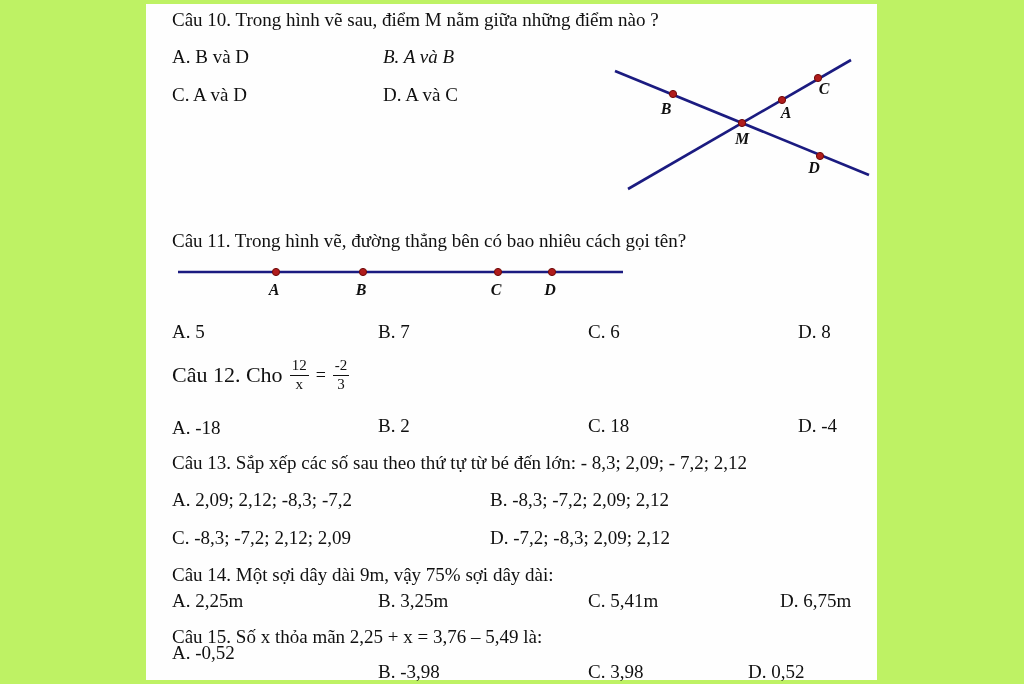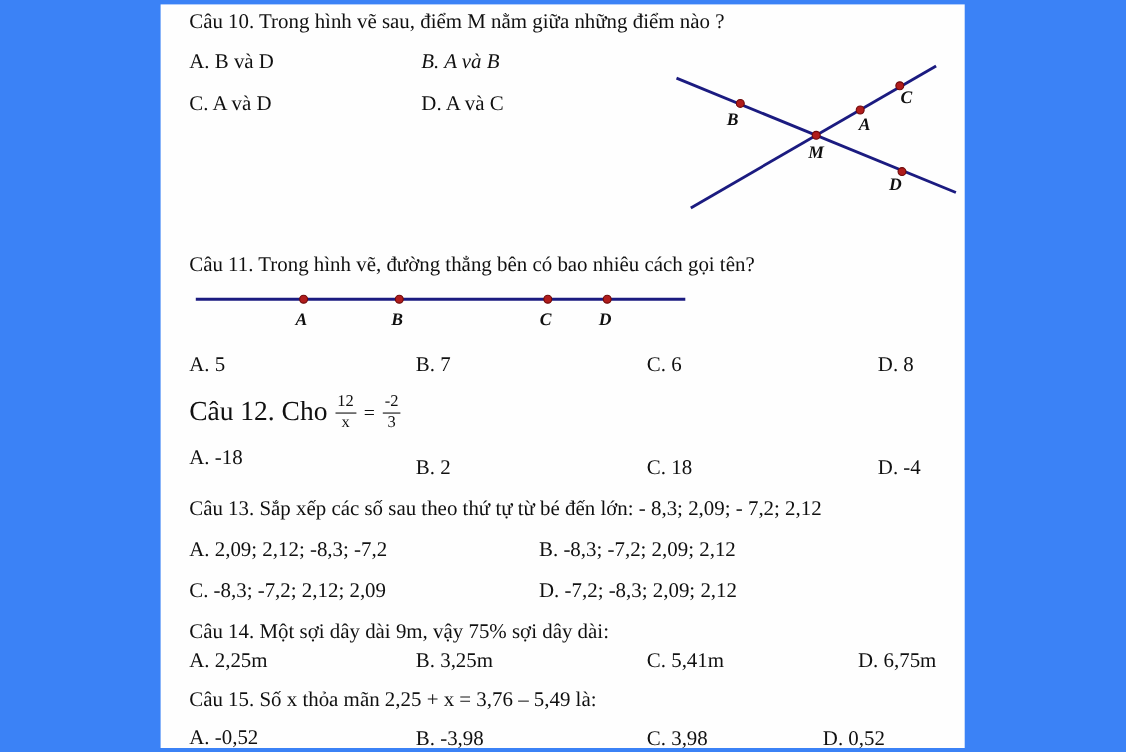--- a/index.html
+++ b/index.html
@@ -1,23 +1,23 @@
 <!DOCTYPE html>
 <html><head>
 <meta charset="utf-8">
 <style>
   html,body{margin:0;padding:0;background:#000;}
   .stage{
-    position:relative;width:1024px;height:684px;background:#3b82f6;overflow:hidden;
+    position:relative;width:1024px;height:684px;background:#bef264;overflow:hidden;
     font-family:"Liberation Serif", serif;color:#101010;
   }
   .paper{position:absolute;left:146px;top:4px;width:731px;height:676px;background:#fefefe;}
   .t{position:absolute;font-size:19px;line-height:22px;white-space:nowrap;}
   .q12-line{position:absolute;display:flex;align-items:center;white-space:nowrap;}
-  .q12-line .txt{font-size:25px;}
+  .q12-line .txt{font-size:22px;}
   .frac{display:inline-flex;flex-direction:column;align-items:center;font-size:15px;line-height:1.05;margin:0 7px;}
   .frac .num{border-bottom:1.5px solid #101010;padding:0 2px 1px 2px;}
   .frac .den{padding-top:1px;}
   .eq{font-size:18px;margin-right:0px;}
   svg{position:absolute;overflow:visible;}
   .figlabel{font:italic bold 16px "Liberation Serif", serif;fill:#101010;}
 </style>
 </head>
 <body>
 
@@ -69,35 +69,35 @@
     <span class="frac">
       <span class="num">12</span>
       <span class="den">x</span>
     </span>
     <span class="eq">=</span>
     <span class="frac">
       <span class="num">-2</span>
       <span class="den">3</span>
     </span>
   </div>
-  <div class="t" style="left:172px;top:406px;">A. -18</div>
+  <div class="t" style="left:172px;top:417px;">A. -18</div>
   <div class="t" style="left:378px;top:415px;">B. 2</div>
   <div class="t" style="left:588px;top:415px;">C. 18</div>
   <div class="t" style="left:798px;top:415px;">D. -4</div>
 
   <div class="t" style="left:172px;top:452px;">Câu 13. Sắp xếp các số sau theo thứ tự từ bé đến lớn: - 8,3; 2,09; - 7,2; 2,12</div>
   <div class="t" style="left:172px;top:489px;">A. 2,09; 2,12; -8,3; -7,2</div>
   <div class="t" style="left:490px;top:489px;">B. -8,3; -7,2; 2,09; 2,12</div>
   <div class="t" style="left:172px;top:527px;">C. -8,3; -7,2; 2,12; 2,09</div>
   <div class="t" style="left:490px;top:527px;">D. -7,2; -8,3; 2,09; 2,12</div>
 
   <div class="t" style="left:172px;top:564px;">Câu 14. Một sợi dây dài 9m, vậy 75% sợi dây dài:</div>
   <div class="t" style="left:172px;top:590px;">A. 2,25m</div>
   <div class="t" style="left:378px;top:590px;">B. 3,25m</div>
   <div class="t" style="left:588px;top:590px;">C. 5,41m</div>
   <div class="t" style="left:780px;top:590px;">D. 6,75m</div>
 
   <div class="t" style="left:172px;top:626px;">Câu 15. Số x thỏa mãn 2,25 + x = 3,76 – 5,49 là:</div>
-  <div class="t" style="left:172px;top:660px;">A. -0,52</div>
+  <div class="t" style="left:172px;top:642px;">A. -0,52</div>
   <div class="t" style="left:378px;top:661px;">B. -3,98</div>
   <div class="t" style="left:588px;top:661px;">C. 3,98</div>
   <div class="t" style="left:748px;top:661px;">D. 0,52</div>
 </div>
 
 </body></html>

